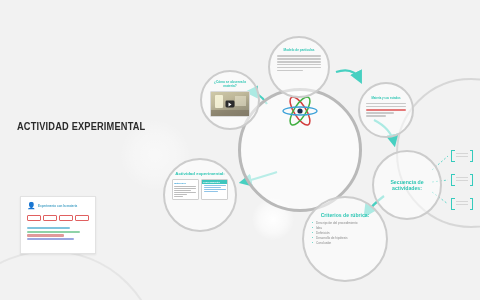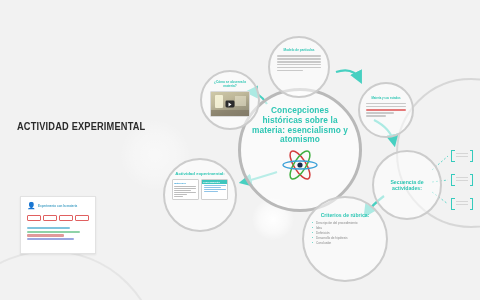--- a/index.html
+++ b/index.html
@@ -134,21 +134,20 @@
     <g fill="none" stroke="#3ecfbf" stroke-width="1" opacity=".8" stroke-dasharray="2,2">
       <path d="M432,170 L448,156"></path>
       <path d="M432,182 L448,180"></path>
       <path d="M432,192 L448,204"></path>
     </g>
   </svg>
 
   <div id="pagetitle">ACTIVIDAD EXPERIMENTAL</div>
 
   <div class="node" id="central">
-    <div class="ttl">Concepciones históricas sobre la materia: esencialismo y atomismo</div>
     <div class="atom">
       <svg width="38" height="30" viewBox="0 0 38 30">
         <ellipse cx="19" cy="15" rx="16" ry="6" fill="none" stroke="#d23b3b" stroke-width="1.5" transform="rotate(58 19 15)"></ellipse>
         <ellipse cx="19" cy="15" rx="16" ry="6" fill="none" stroke="#3fae3f" stroke-width="1.5" transform="rotate(-58 19 15)"></ellipse>
         <ellipse cx="19" cy="15" rx="17" ry="4" fill="none" stroke="#3aa0d8" stroke-width="1.3"></ellipse>
         <circle cx="19" cy="15" r="2.6" fill="#1b2a4a"></circle>
       </svg>
     </div>
   </div>
 

